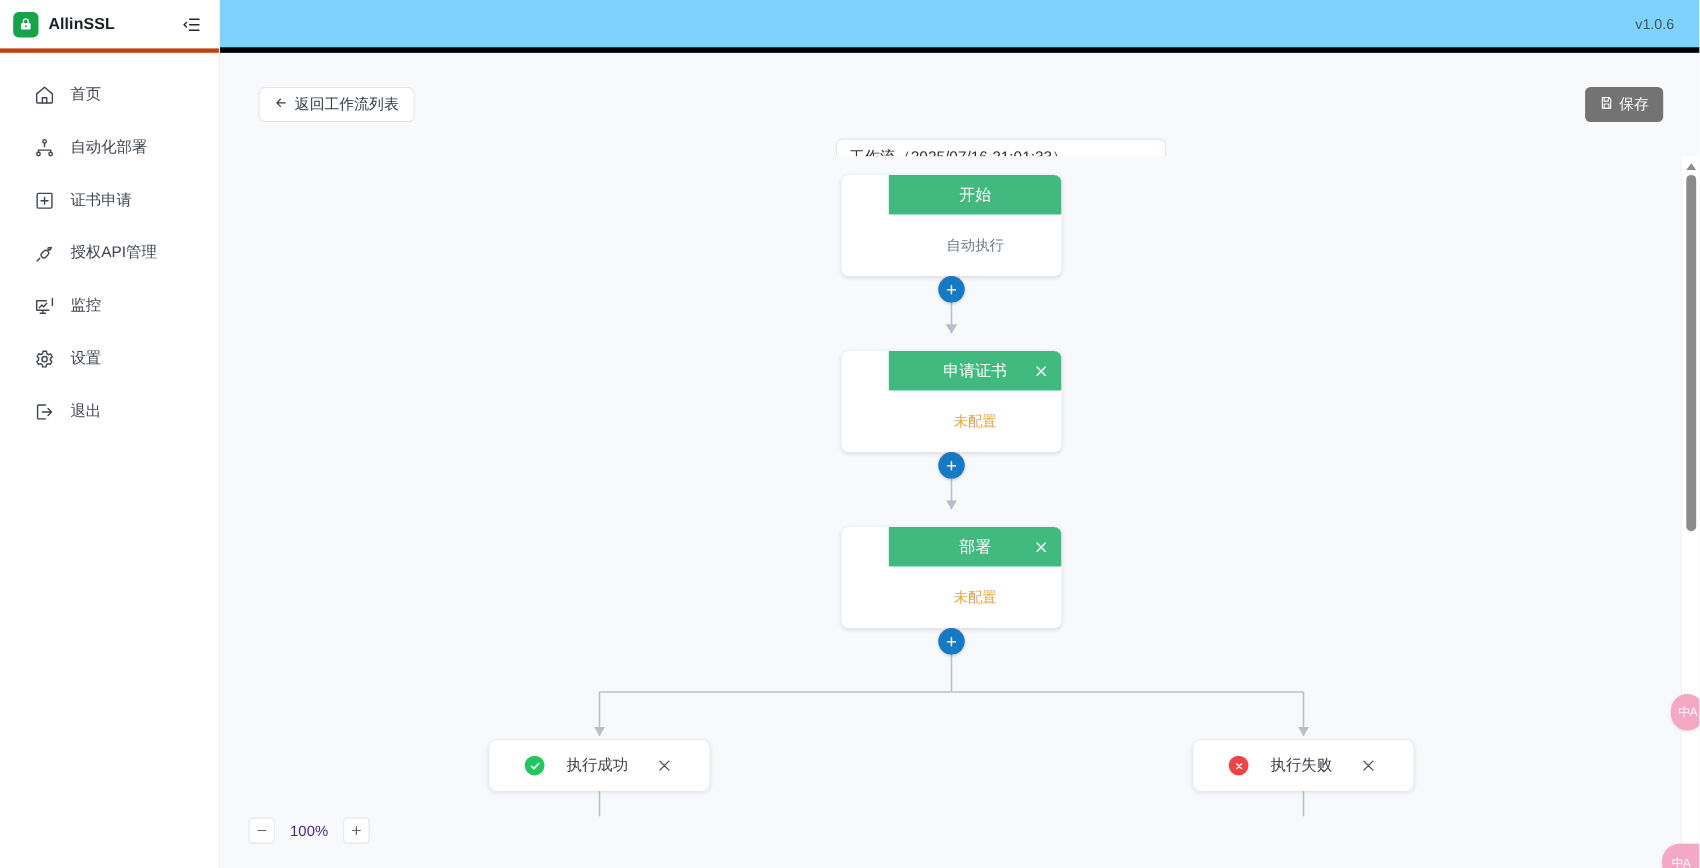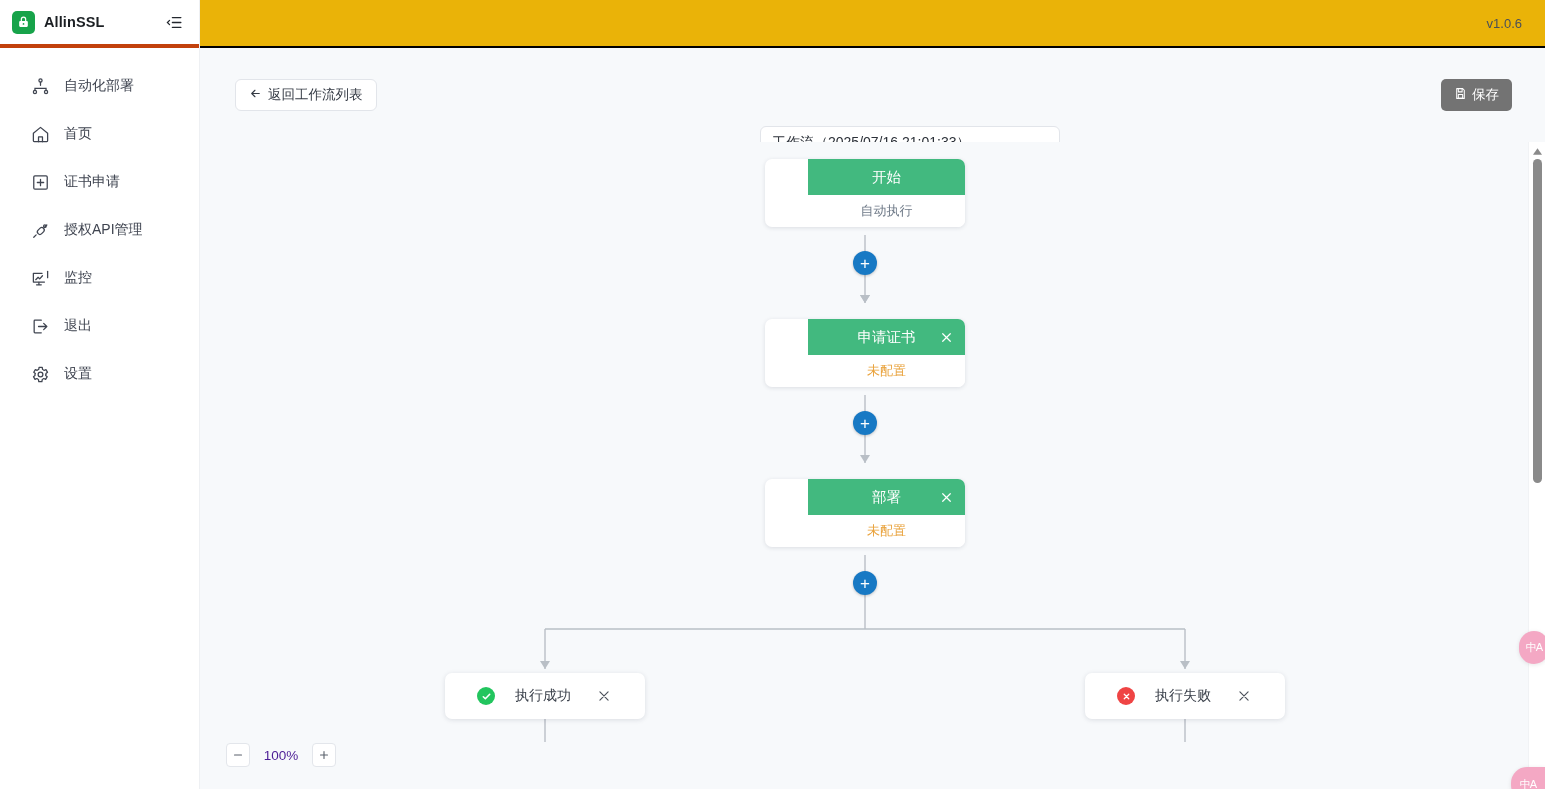--- a/index.html
+++ b/index.html
@@ -45,22 +45,22 @@
     padding-left: 30px;
     color: #3f4450;
     font-size: 14px;
     cursor: pointer;
   }
   .nav-icon { width: 20px; height: 20px; display: flex; align-items: center; justify-content: center; flex: 0 0 20px; }
 
   
   #main { flex: 1; height: 789px; position: relative; display: flex; flex-direction: column; background: #f7f9fb; }
   #topbar {
-    height: 48px; background: #eab308;
-    border-bottom: 2px solid #000000;
+    height: 48px; background: #7dd3fc;
+    border-bottom: 5px solid #000000;
     display: flex; align-items: center; justify-content: flex-end;
     padding-right: 23px;
     flex: 0 0 48px;
   }
   .version { font-size: 13px; color: #4b5058; }
 
   #toolbar {
     height: 94px; flex: 0 0 94px;
     position: relative;
   }
@@ -114,21 +114,21 @@
     position: relative;
     cursor: pointer;
   }
   .node-close {
     position: absolute; right: 10px; top: 50%; transform: translateY(-50%);
     width: 18px; height: 18px;
     display: flex; align-items: center; justify-content: center;
     cursor: pointer; color: #fff;
   }
   .node-body {
-    height: 32px; display: flex; align-items: center; justify-content: center;
+    height: 56px; display: flex; align-items: center; justify-content: center;
     font-size: 13px;
     background: #fff;
   }
   .body-auto { color: #6f7a88; }
   .body-unconfigured { color: #e9a23b; }
 
   .plus-btn {
     position: absolute;
     width: 24px; height: 24px; border-radius: 50%;
     background: #1779c4;
@@ -225,40 +225,40 @@
       <div class="collapse-btn">
         <svg width="17" height="17" viewBox="0 0 24 24" fill="none" stroke="#23272e" stroke-width="1.8" stroke-linecap="round">
           <path d="M9 5h12M9 12h12M9 19h12M5 9l-3 3 3 3"></path>
         </svg>
       </div>
     </div>
 
     <nav id="nav">
       <div class="nav-item">
         <span class="nav-icon">
+          <svg width="19" height="19" viewBox="0 0 24 24" fill="none" stroke="#3f4450" stroke-width="1.6" stroke-linecap="round" stroke-linejoin="round">
+            <path d="M3 10.5L12 3l9 7.5V20a1 1 0 0 1-1 1H4a1 1 0 0 1-1-1z"></path>
+              <path d="M9.5 21v-6h5v6"></path>
+          </svg>
+        </span>
+        <span>首页</span>
+      </div>
+
+      <div class="nav-item">
+        <span class="nav-icon">
           <svg width="19" height="19" viewBox="0 0 24 24" fill="none" stroke="#3f4450" stroke-width="1.6" stroke-linecap="round">
             <circle cx="12" cy="4.5" r="2"></circle>
               <circle cx="5" cy="19" r="2"></circle>
               <circle cx="19" cy="19" r="2"></circle>
             <path d="M12 6.5v4M5 17v-2.5h14V17"></path>
           </svg>
         </span>
         <span>自动化部署</span>
       </div>
 
-      <div class="nav-item">
-        <span class="nav-icon">
-          <svg width="19" height="19" viewBox="0 0 24 24" fill="none" stroke="#3f4450" stroke-width="1.6" stroke-linecap="round" stroke-linejoin="round">
-            <path d="M3 10.5L12 3l9 7.5V20a1 1 0 0 1-1 1H4a1 1 0 0 1-1-1z"></path>
-              <path d="M9.5 21v-6h5v6"></path>
-          </svg>
-        </span>
-        <span>首页</span>
-      </div>
-
 
       <div class="nav-item">
         <span class="nav-icon">
           <svg width="19" height="19" viewBox="0 0 24 24" fill="none" stroke="#3f4450" stroke-width="1.6" stroke-linecap="round">
             <rect x="3.5" y="3.5" width="17" height="17" rx="1.5"></rect>
               <path d="M12 8v8M8 12h8"></path>
           </svg>
         </span>
         <span>证书申请</span>
       </div>
@@ -283,35 +283,35 @@
             <path d="M6 13.5l3-3 2 2 3.5-4"></path>
             <path d="M10 17v3M7 20h6"></path>
           </svg>
         </span>
         <span>监控</span>
       </div>
 
       <div class="nav-item">
         <span class="nav-icon">
           <svg width="19" height="19" viewBox="0 0 24 24" fill="none" stroke="#3f4450" stroke-width="1.6" stroke-linecap="round" stroke-linejoin="round">
+            <circle cx="12" cy="12" r="3"></circle>
+            <path d="M19 12a7 7 0 0 0-.1-1.2l2-1.5-2-3.4-2.3 1a7 7 0 0 0-2-1.2L14.2 3h-4l-.4 2.6a7 7 0 0 0-2 1.2l-2.3-1-2 3.4 2 1.5A7 7 0 0 0 5 12a7 7 0 0 0 .1 1.2l-2 1.5 2 3.4 2.3-1a7 7 0 0 0 2 1.2l.4 2.6h4l.4-2.6a7 7 0 0 0 2-1.2l2.3 1 2-3.4-2-1.5c.06-.4.1-.8.1-1.2z"></path>
+          </svg>
+        </span>
+        <span>设置</span>
+      </div>
+
+      <div class="nav-item">
+        <span class="nav-icon">
+          <svg width="19" height="19" viewBox="0 0 24 24" fill="none" stroke="#3f4450" stroke-width="1.6" stroke-linecap="round" stroke-linejoin="round">
             <path d="M13 4H5a1 1 0 0 0-1 1v14a1 1 0 0 0 1 1h8"></path>
               <path d="M16 8l4 4-4 4M9.5 12H20"></path>
           </svg>
         </span>
         <span>退出</span>
-      </div>
-
-      <div class="nav-item">
-        <span class="nav-icon">
-          <svg width="19" height="19" viewBox="0 0 24 24" fill="none" stroke="#3f4450" stroke-width="1.6" stroke-linecap="round" stroke-linejoin="round">
-            <circle cx="12" cy="12" r="3"></circle>
-            <path d="M19 12a7 7 0 0 0-.1-1.2l2-1.5-2-3.4-2.3 1a7 7 0 0 0-2-1.2L14.2 3h-4l-.4 2.6a7 7 0 0 0-2 1.2l-2.3-1-2 3.4 2 1.5A7 7 0 0 0 5 12a7 7 0 0 0 .1 1.2l-2 1.5 2 3.4 2.3-1a7 7 0 0 0 2 1.2l.4 2.6h4l.4-2.6a7 7 0 0 0 2-1.2l2.3 1 2-3.4-2-1.5c.06-.4.1-.8.1-1.2z"></path>
-          </svg>
-        </span>
-        <span>设置</span>
       </div>
     </nav>
   </aside>
 
   <section id="main">
 
     <div id="topbar">
       <span class="version">v1.0.6</span>
     </div>
 

